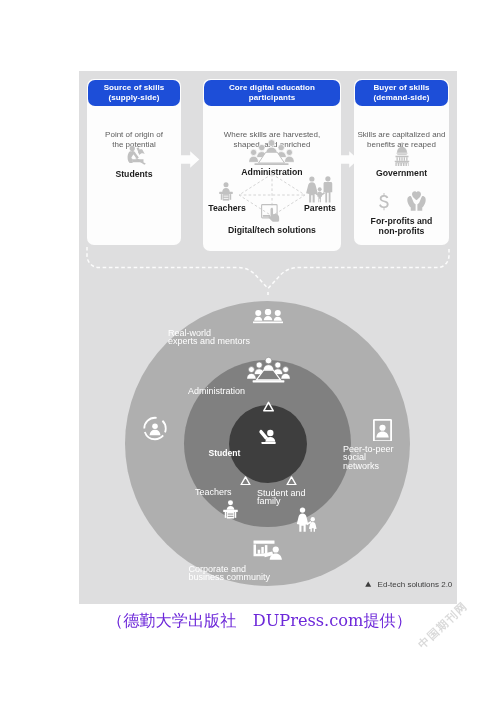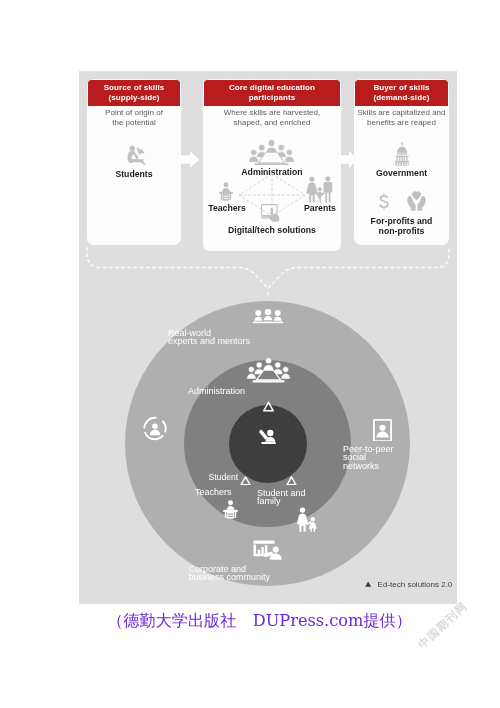--- a/index.html
+++ b/index.html
@@ -4,41 +4,41 @@
 <style>
   html,body{margin:0;padding:0;background:#ffffff;}
   body{width:500px;height:708px;font-family:"Liberation Sans",sans-serif;overflow:hidden;position:relative;}
   #page{position:absolute;left:0;top:0;width:500px;height:708px;background:#ffffff;}
 
   
   .fig{position:absolute;left:79px;top:71px;width:378px;height:533px;background:#dededf;}
 
   
   .panel{position:absolute;background:#fdfdfd;border-radius:7px;overflow:hidden;}
-  .panel .hd{position:absolute;left:0;top:0;right:0;background:#b91c1c;color:#ffffff;
-      text-align:center;font-weight:bold;}
-  .panel .sub{position:absolute;left:0;right:0;text-align:center;color:#5d5d5d;}
+  .panel .hd{position:absolute;left:0;top:0;right:0;background:#1d4ed8;color:#ffffff;
+      text-align:center;font-weight:bold;border-radius:7px;}
+  .panel .sub{position:absolute;left:0;right:0;text-align:center;color:#5d5d5d;margin-top:22px;}
   .panel .lbl{position:absolute;text-align:center;color:#1c1c1c;font-weight:bold;}
 
   .p1{left:8px;top:8px;width:94px;height:166px;}
   .p2{left:124px;top:8px;width:138px;height:172px;}
   .p3{left:275px;top:8px;width:95px;height:166px;}
   .panel .hd{left:1px;right:1px;top:1px;padding-top:3px;height:23px;font-size:8px;line-height:9.6px;letter-spacing:.1px;}
   .panel .sub{font-size:8px;line-height:10.4px;}
   .panel .lbl{font-size:8.7px;line-height:10.5px;}
   .ic{position:absolute;fill:#c1c1c1;}
   .arrow{position:absolute;}
   .conn{position:absolute;}
   .ring{position:absolute;border-radius:50%;}
   .r-outer{left:46px;top:230px;width:285px;height:285px;background:#afafaf;}
   .r-mid{left:105px;top:289px;width:167px;height:167px;background:#808080;}
   .r-core{left:150px;top:334px;width:78px;height:78px;background:#3e3e3e;}
   .ic.w{fill:#ffffff;}
   .rl{position:absolute;color:#ffffff;font-size:9px;line-height:8.6px;}
-  .core-lbl{font-weight:normal;font-size:8.6px;margin-top:24px;}
+  .core-lbl{font-weight:bold;font-size:8.6px;}
   .tri{position:absolute;}
   .diamond{position:absolute;}
   .legend{position:absolute;left:286.4px;top:509px;color:#3d3d3d;font-size:8px;white-space:nowrap;}
   .legend-tri{width:6.4px;height:6px;vertical-align:0px;margin-right:3.6px;}
   .cap{position:absolute;left:19px;right:0;text-align:center;color:#6d28d9;font-family:"DejaVu Serif",serif;font-size:16.2px;letter-spacing:0px;}
   .wm{position:absolute;color:rgba(186,186,186,.55);font-weight:bold;font-size:11px;
       transform:rotate(-43deg);transform-origin:0 0;letter-spacing:1.5px;white-space:nowrap;}
 </style>
 </head>
 <body>

